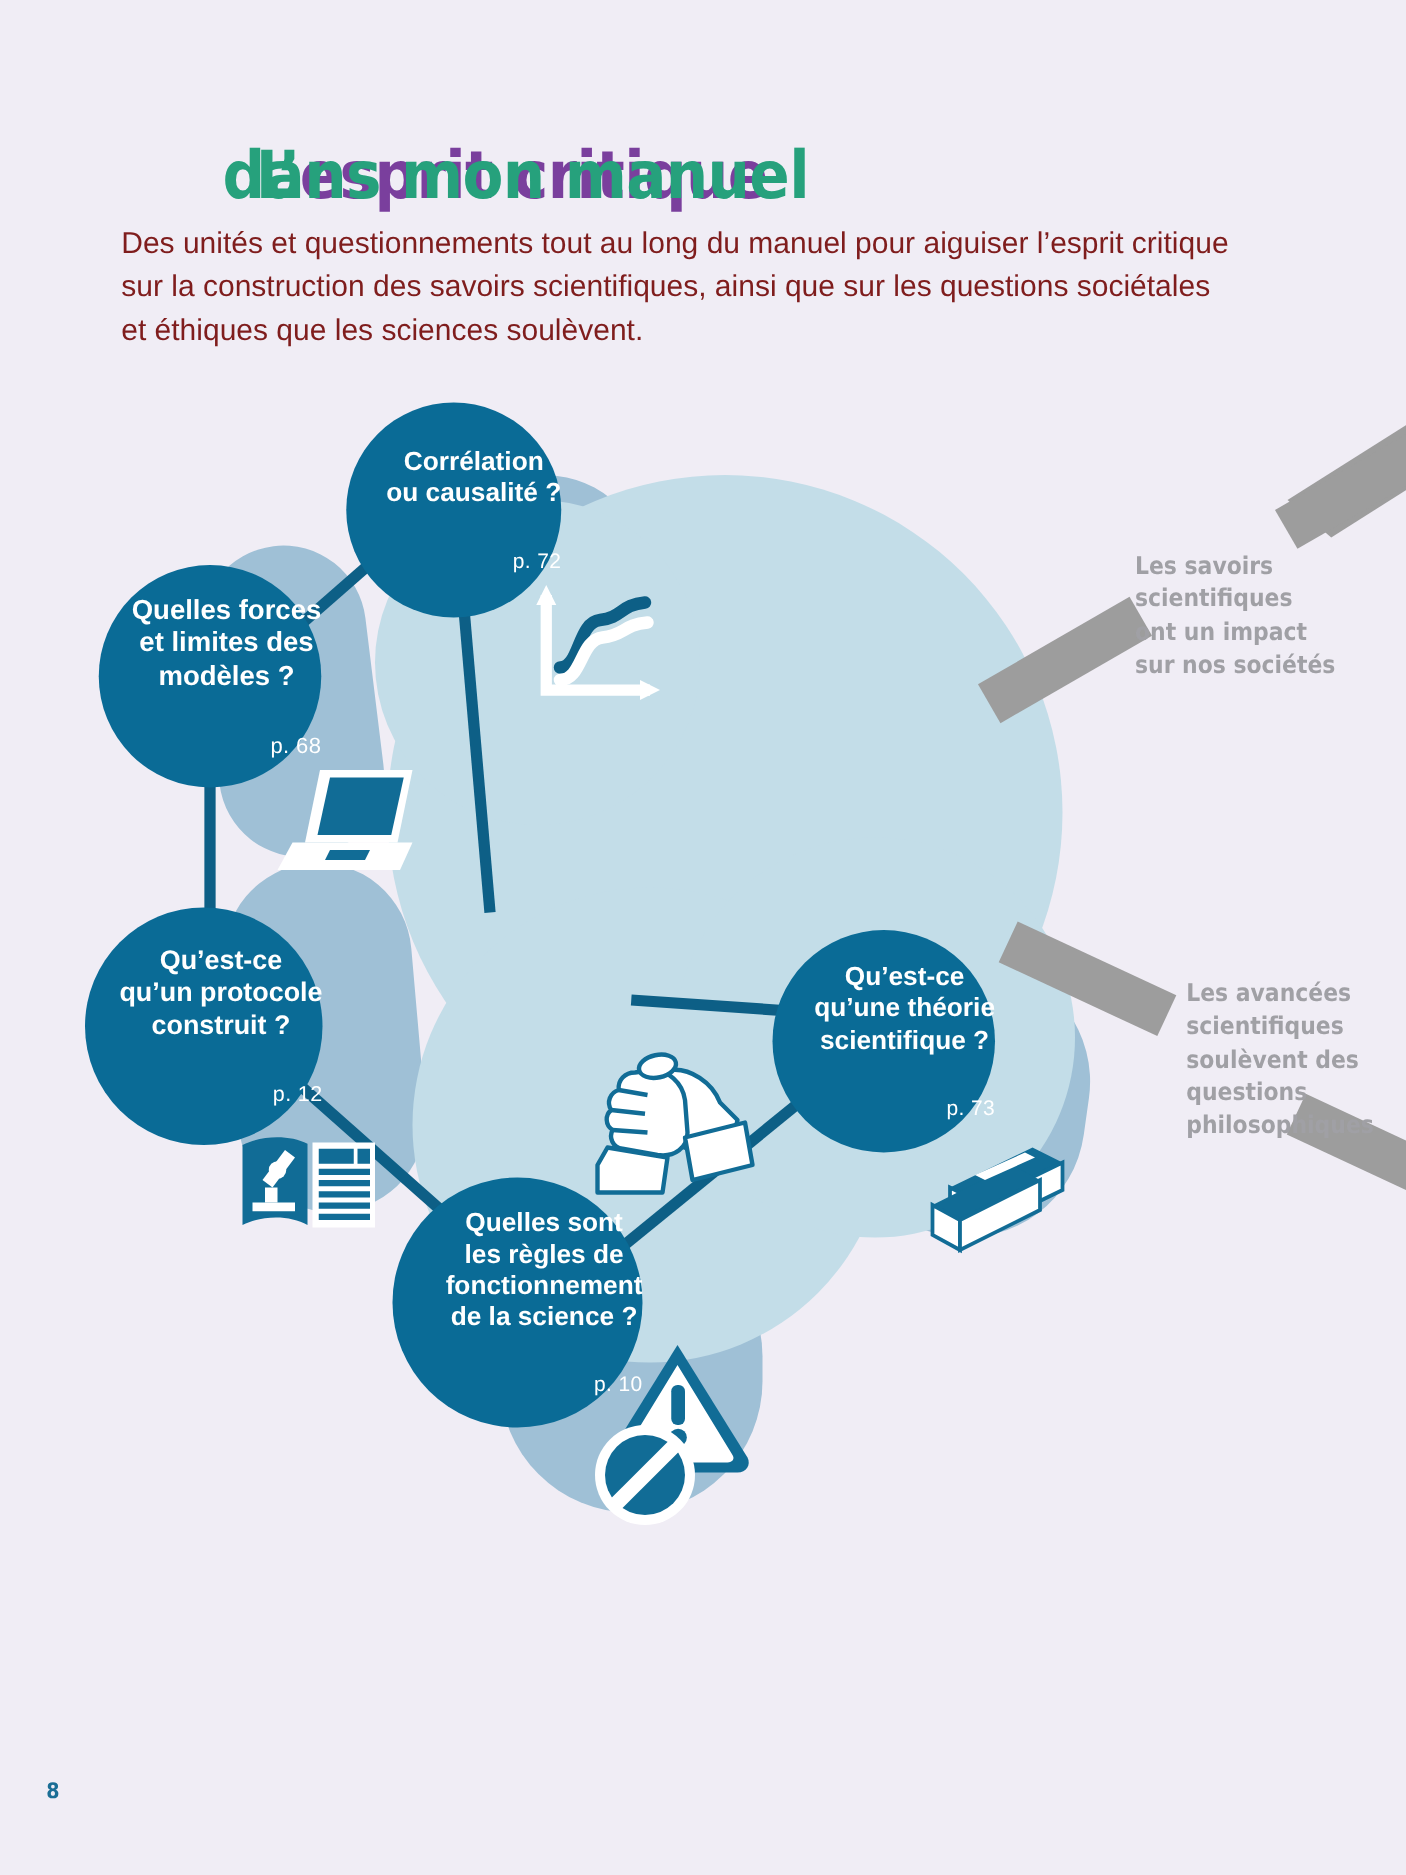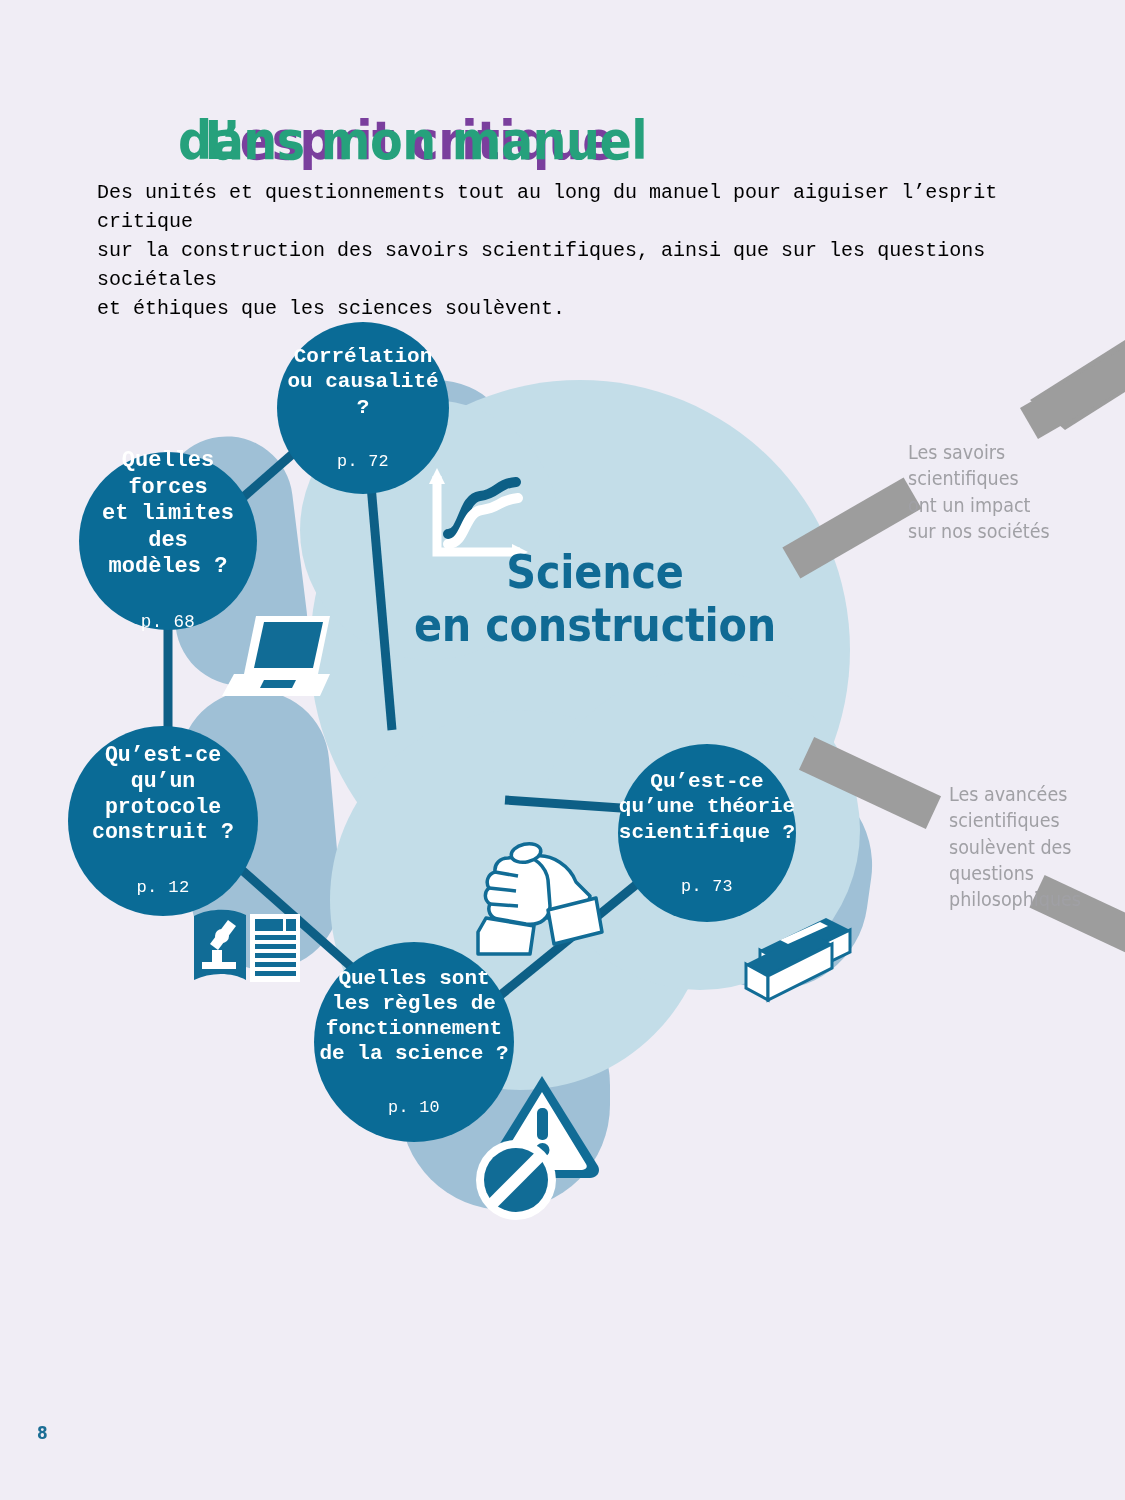--- a/index.html
+++ b/index.html
@@ -26,43 +26,43 @@
     line-height: 1.05;
     white-space: pre;
   }
   #title-1 { position: absolute; left: 108px; top: 57px; }
   #title-2 { position: absolute; left: 178px; top: 113px; }
   .c-green  { color: #26a17c; }
   .c-purple { color: #7a3f9d; }
 
   #intro {
     position: absolute; left: 97px; top: 178px; width: 930px;
-    font-family: Liberation Mono, monospace;
-    font-size: 20px;
+    font-family: Liberation Sans, sans-serif;
+    font-size: 24px;
     line-height: 1.45;
-    color: #000000;
+    color: #7f1d1d;
     white-space: pre-line;
   }
 
   
   #diagram { position: absolute; left: 0; top: 0; width: 1125px; height: 1500px; }
   #diagram svg { position: absolute; left: 0; top: 0; }
 
   
   .bubble {
     position: absolute;
     border-radius: 50%;
     background: #0a6b96;
     color: #ffffff;
     display: flex;
     flex-direction: column;
-    align-items: center;
+    align-items: flex-end;
     justify-content: center;
     text-align: center;
-    font-family: Liberation Mono, monospace;
+    font-family: Liberation Sans, sans-serif;
     font-weight: 700;
     line-height: 1.2;
     white-space: pre-line;
     z-index: 6;
     gap: 32px;
   }
   .bubble .bpage {
     font-weight: 400;
     margin-top: 0;
     font-size: 0.80em;
@@ -83,21 +83,21 @@
     letter-spacing: -0.2px;
     white-space: pre-line;
     z-index: 5;
   }
 
   
   .side-caption {
     position: absolute;
     color: #a0a0a5;
     font-family: "DejaVu Sans Condensed", "Liberation Sans Narrow", "Liberation Sans", sans-serif;
-    font-weight: 400;
+    font-weight: 700;
     font-size: 19.5px;
     line-height: 1.35;
     white-space: pre-line;
     z-index: 7;
   }
   #caption-1 { left: 908px; top: 440px; width: 210px; }
   #caption-2 { left: 908px; top: 782px; width: 210px; margin-left: 41px; }
 
   
   #page-number {
@@ -263,22 +263,20 @@
           <circle cx="74.5" cy="82" r="7" fill="#116c96"></circle>
 
           <circle cx="48" cy="112" r="40" fill="#ffffff"></circle>
           <circle cx="48" cy="112" r="32" fill="#116c96"></circle>
           <rect x="42" y="76" width="12" height="72" fill="#ffffff" transform="rotate(45 48 112)"></rect>
         </g>
 
       </g>
     </svg>
 
-    <div id="center-label">Science
-en construction</div>
 
     <div class="bubble" style="left:277px; top:322px; width:172px; height:172px; font-size:21px;">
       <span>Corrélation
 ou causalité ?</span>
       <span class="bpage">p. 72</span>
     </div>
 
     <div class="bubble" style="left:79px; top:452px; width:178px; height:178px; font-size:22px;">
       <span>Quelles forces
 et limites des

